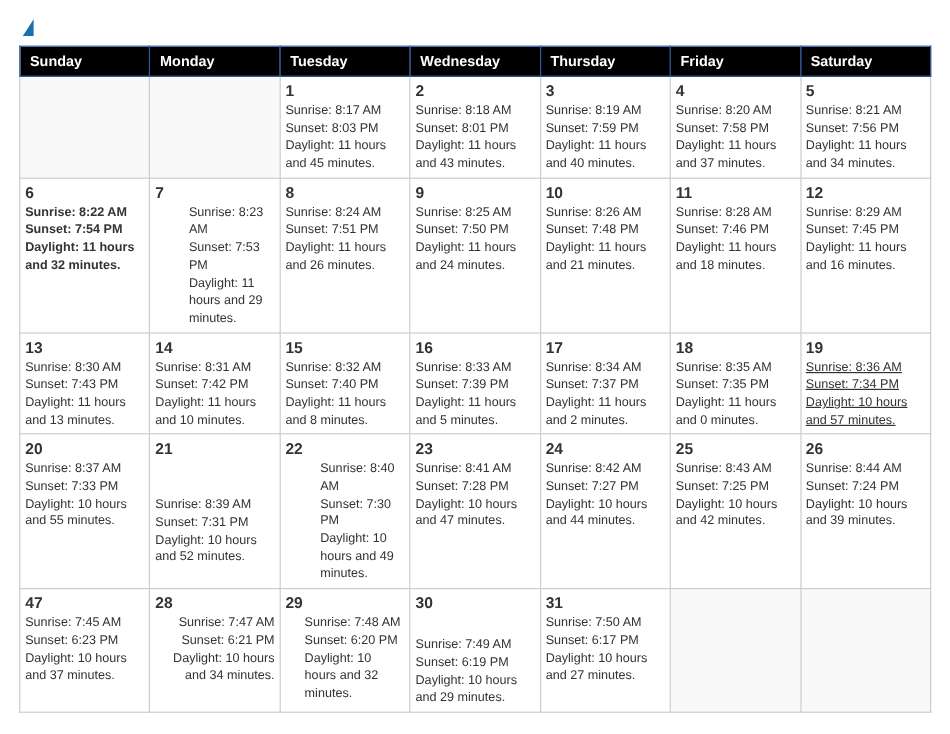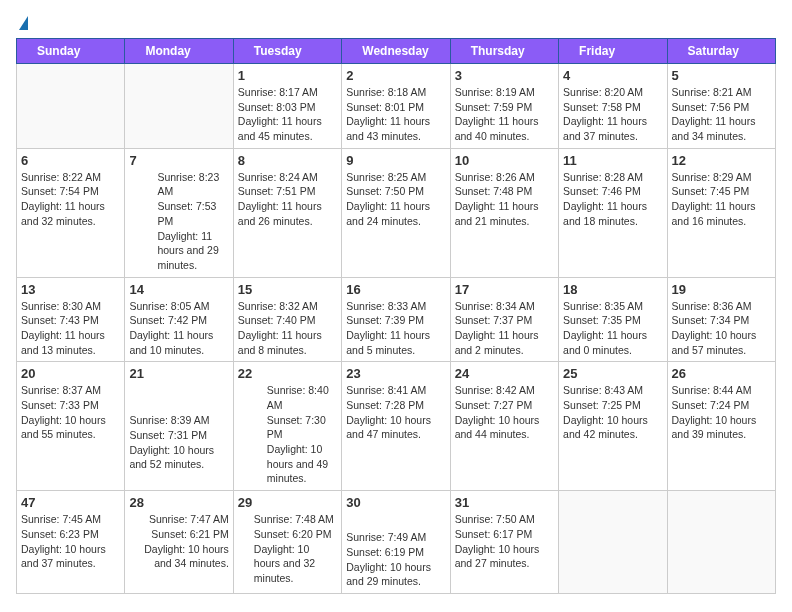--- a/index.html
+++ b/index.html
@@ -37,23 +37,23 @@
       font-size: 15px;
       font-weight: normal;
       color: #333;
     }
     .calendar {
       width: 100%;
       border-collapse: collapse;
       font-size: 11px;
     }
     .calendar thead th {
-      background: #8b5cf6;
+      background: #000000;
       color: #fff;
-      padding: 5px 20px;
+      padding: 5px 8px;
       text-align: left;
       font-size: 12px;
       border: 1px solid #2a5a9f;
     }
     .calendar tbody td {
       border: 1px solid #ccc;
       vertical-align: top;
       padding: 4px;
       min-height: 80px;
       width: 108px;
@@ -132,21 +132,21 @@
         <td>
           <span class="day-num">5</span>
           <div class="day-info" style="white-space: pre-line;">Sunrise: 8:21 AM
 Sunset: 7:56 PM
 Daylight: 11 hours and 34 minutes.</div>
         </td>
       </tr>
       <tr>
         <td>
           <span class="day-num">6</span>
-          <div class="day-info" style="white-space: pre-line;">Sunrise: 8:22 AM
+          <div class="day-info" style="white-space: pre-line; font-weight: bold;">Sunrise: 8:22 AM
 Sunset: 7:54 PM
 Daylight: 11 hours and 32 minutes.</div>
         </td>
         <td>
           <span class="day-num">7</span>
           <div class="day-info" style="white-space: pre-line; margin-left: 28px;">Sunrise: 8:23 AM
 Sunset: 7:53 PM
 Daylight: 11 hours and 29 minutes.</div>
         </td>
         <td>
@@ -182,21 +182,21 @@
       </tr>
       <tr>
         <td>
           <span class="day-num">13</span>
           <div class="day-info" style="white-space: pre-line;">Sunrise: 8:30 AM
 Sunset: 7:43 PM
 Daylight: 11 hours and 13 minutes.</div>
         </td>
         <td>
           <span class="day-num">14</span>
-          <div class="day-info" style="white-space: pre-line;">Sunrise: 8:05 AM
+          <div class="day-info" style="white-space: pre-line;">Sunrise: 8:31 AM
 Sunset: 7:42 PM
 Daylight: 11 hours and 10 minutes.</div>
         </td>
         <td>
           <span class="day-num">15</span>
           <div class="day-info" style="white-space: pre-line;">Sunrise: 8:32 AM
 Sunset: 7:40 PM
 Daylight: 11 hours and 8 minutes.</div>
         </td>
         <td>
@@ -212,21 +212,21 @@
 Daylight: 11 hours and 2 minutes.</div>
         </td>
         <td>
           <span class="day-num">18</span>
           <div class="day-info" style="white-space: pre-line;">Sunrise: 8:35 AM
 Sunset: 7:35 PM
 Daylight: 11 hours and 0 minutes.</div>
         </td>
         <td>
           <span class="day-num">19</span>
-          <div class="day-info" style="white-space: pre-line;">Sunrise: 8:36 AM
+          <div class="day-info" style="white-space: pre-line; text-decoration: underline;">Sunrise: 8:36 AM
 Sunset: 7:34 PM
 Daylight: 10 hours and 57 minutes.</div>
         </td>
       </tr>
       <tr>
         <td>
           <span class="day-num">20</span>
           <div class="day-info" style="white-space: pre-line;">Sunrise: 8:37 AM
 Sunset: 7:33 PM
 Daylight: 10 hours and 55 minutes.</div>

